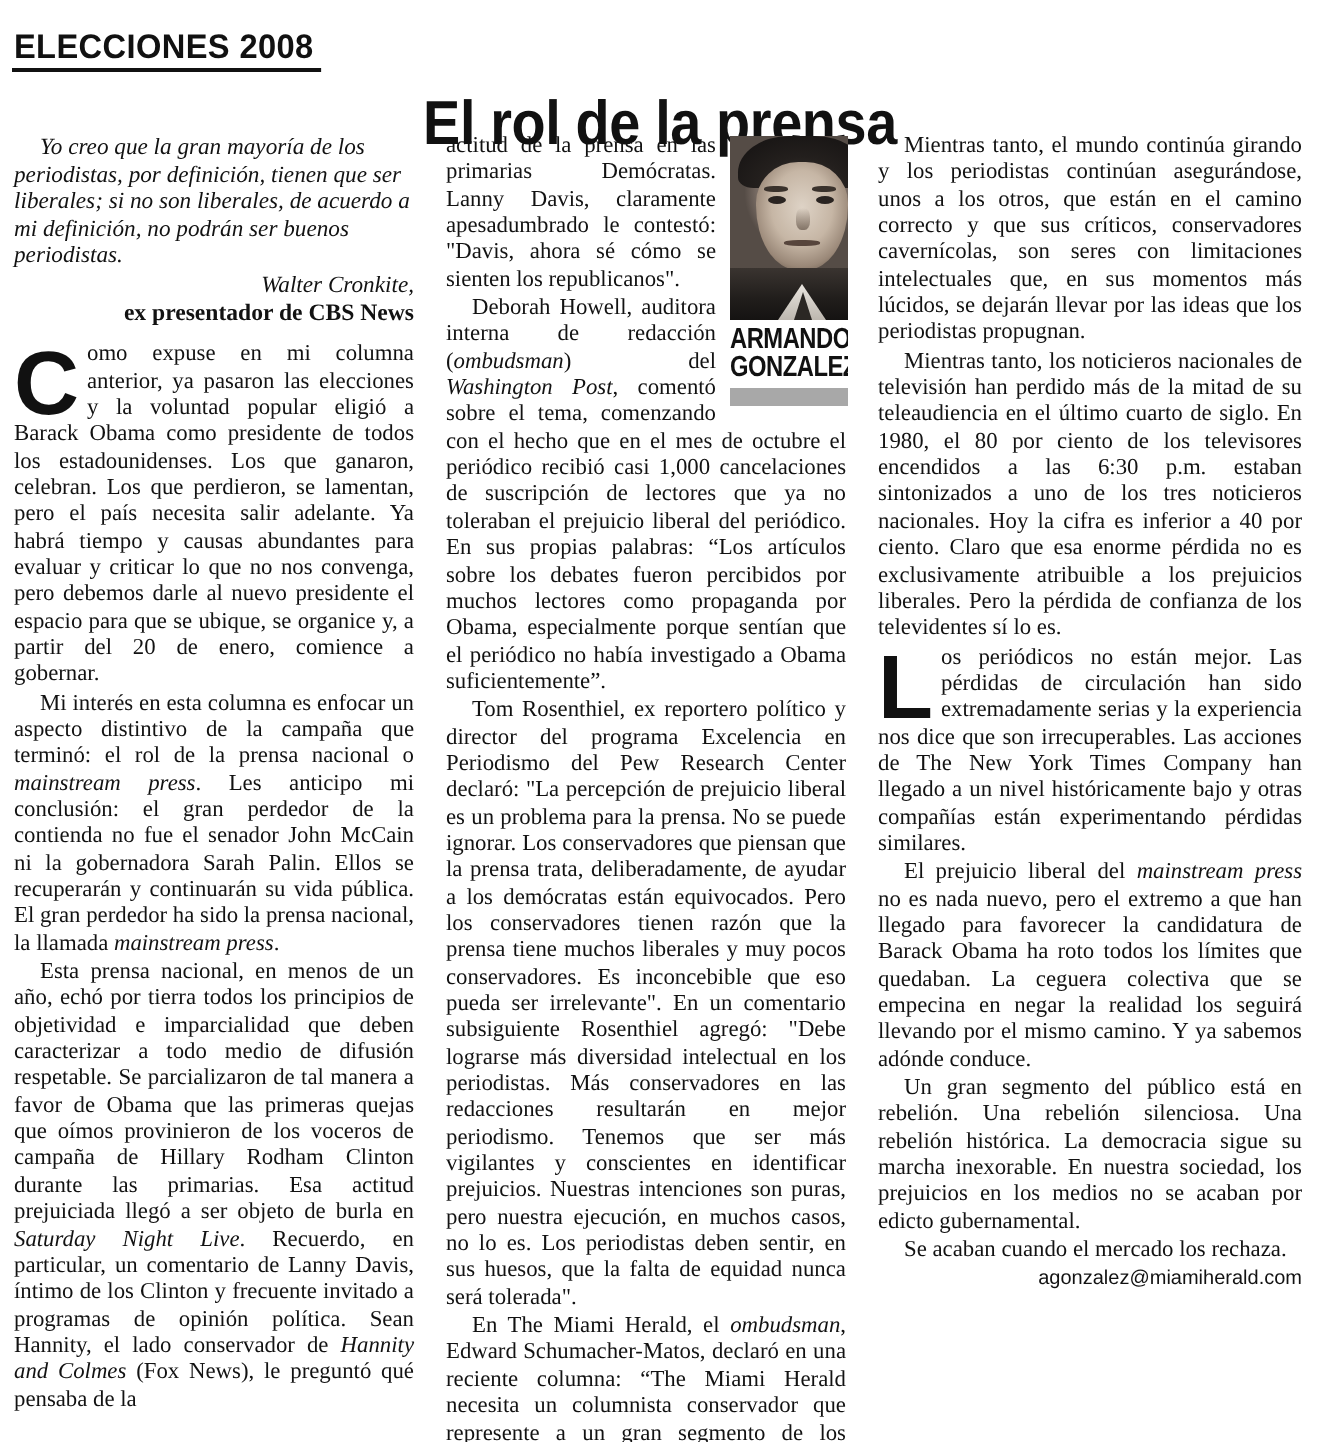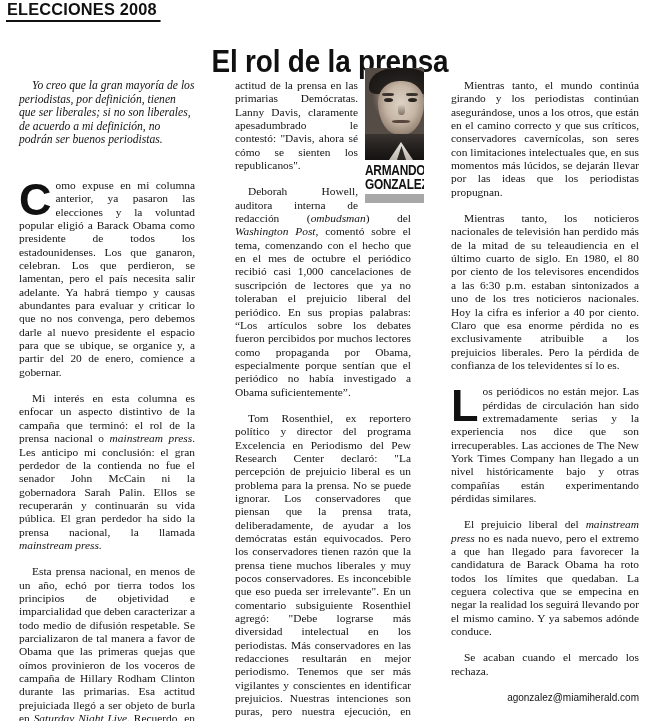--- a/index.html
+++ b/index.html
@@ -21,21 +21,21 @@
     height: 724px;
     position: relative;
     box-sizing: border-box;
     padding: 0 4px;
   }
 
   
   .kicker-wrap {
     position: absolute;
     left: 6px;
-    top: 0;
+    top: 14px;
   }
   .kicker {
     font-family: "Liberation Sans Narrow", "Liberation Sans", sans-serif;
     font-weight: bold;
     font-size: 17px;
     letter-spacing: 0.2px;
     line-height: 19px;
     color: #111;
     display: inline-block;
     border-bottom: 2px solid #111;
@@ -78,21 +78,21 @@
     line-height: 13.35px;
     text-align: justify;
     -webkit-hyphens: auto;
     hyphens: auto;
   }
   .col1 { left: 0; }
   .col2 { left: 216px; }
   .col3 { left: 432px; width: 214px; }
 
   .col p {
-    margin: 13px;
+    margin: 1px;
     text-indent: 13px;
   }
   .col p.noindent { text-indent: 0; }
 
   em, .ital { font-style: italic; }
 
   
   .pullquote {
     font-style: italic;
     font-size: 11.6px;
@@ -237,20 +237,24 @@
     <div class="kicker">ELECCIONES 2008</div>
   </div>
 
   <h1 class="headline">El rol de la prensa</h1>
 
   <div class="cols">
 
     <div class="col col1">
 
       <p class="pullquote">Yo creo que la gran mayoría de los periodistas, por definición, tienen que ser liberales; si no son liberales, de acuerdo a mi definición, no podrán ser buenos periodistas.</p>
+      <p class="attrib">
+        <span>Walter Cronkite,</span><br>
+        <span class="role">ex presentador de CBS News</span>
+      </p>
       <div class="spacer-sm"></div>
 
       <p class="noindent"><span class="dropcap">C</span><span>omo expuse en mi columna anterior, ya pasaron las elecciones y la voluntad popular eligió a Barack Obama como presidente de todos los estadounidenses. Los que ganaron, celebran. Los que perdieron, se lamentan, pero el país necesita salir adelante. Ya habrá tiempo y causas abundantes para evaluar y criticar lo que no nos convenga, pero debemos darle al nuevo presidente el espacio para que se ubique, se organice y, a partir del 20 de enero, comience a gobernar.</span></p>
 
       <p>Mi interés en esta columna es enfocar un aspecto distintivo de la campaña que terminó: el rol de la prensa nacional o <em>mainstream press</em>. Les anticipo mi conclusión: el gran perdedor de la contienda no fue el senador John McCain ni la gobernadora Sarah Palin. Ellos se recuperarán y continuarán su vida pública. El gran perdedor ha sido la prensa nacional, la llamada <em>mainstream press</em>.</p>
 
       <p>Esta prensa nacional, en menos de un año, echó por tierra todos los principios de objetividad e imparcialidad que deben caracterizar a todo medio de difusión respetable. Se parcializaron de tal manera a favor de Obama que las primeras quejas que oímos provinieron de los voceros de campaña de Hillary Rodham Clinton durante las primarias. Esa actitud prejuiciada llegó a ser objeto de burla en <em>Saturday Night Live</em>. Recuerdo, en particular, un comentario de Lanny Davis, íntimo de los Clinton y frecuente invitado a programas de opinión política. Sean Hannity, el lado conservador de <em>Hannity and Colmes</em> (Fox News), le preguntó qué pensaba de la</p>
     </div>
 
     <div class="col col2">
@@ -288,19 +292,20 @@
 
     <div class="col col3">
 
       <p>Mientras tanto, el mundo continúa girando y los periodistas continúan asegurándose, unos a los otros, que están en el camino correcto y que sus críticos, conservadores cavernícolas, son seres con limitaciones intelectuales que, en sus momentos más lúcidos, se dejarán llevar por las ideas que los periodistas propugnan.</p>
       <p>Mientras tanto, los noticieros nacionales de televisión han perdido más de la mitad de su teleaudiencia en el último cuarto de siglo. En 1980, el 80 por ciento de los televisores encendidos a las 6:30 p.m. estaban sintonizados a uno de los tres noticieros nacionales. Hoy la cifra es inferior a 40 por ciento. Claro que esa enorme pérdida no es exclusivamente atribuible a los prejuicios liberales. Pero la pérdida de confianza de los televidentes sí lo es.</p>
 
       <p class="noindent"><span class="dropcap">L</span><span>os periódicos no están mejor. Las pérdidas de circulación han sido extremadamente serias y la experiencia nos dice que son irrecuperables. Las acciones de The New York Times Company han llegado a un nivel históricamente bajo y otras compañías están experimentando pérdidas similares.</span></p>
 
       <p>El prejuicio liberal del <em>mainstream press</em> no es nada nuevo, pero el extremo a que han llegado para favorecer la candidatura de Barack Obama ha roto todos los límites que quedaban. La ceguera colectiva que se empecina en negar la realidad los seguirá llevando por el mismo camino. Y ya sabemos adónde conduce.</p>
 
+      <p>Un gran segmento del público está en rebelión. Una rebelión silenciosa. Una rebelión histórica. La democracia sigue su marcha inexorable. En nuestra sociedad, los prejuicios en los medios no se acaban por edicto gubernamental.</p>
       <p>Se acaban cuando el mercado los rechaza.</p>
 
       <p class="email">agonzalez@miamiherald.com</p>
     </div>
 
   </div>
 </div>
 
 </body></html>

